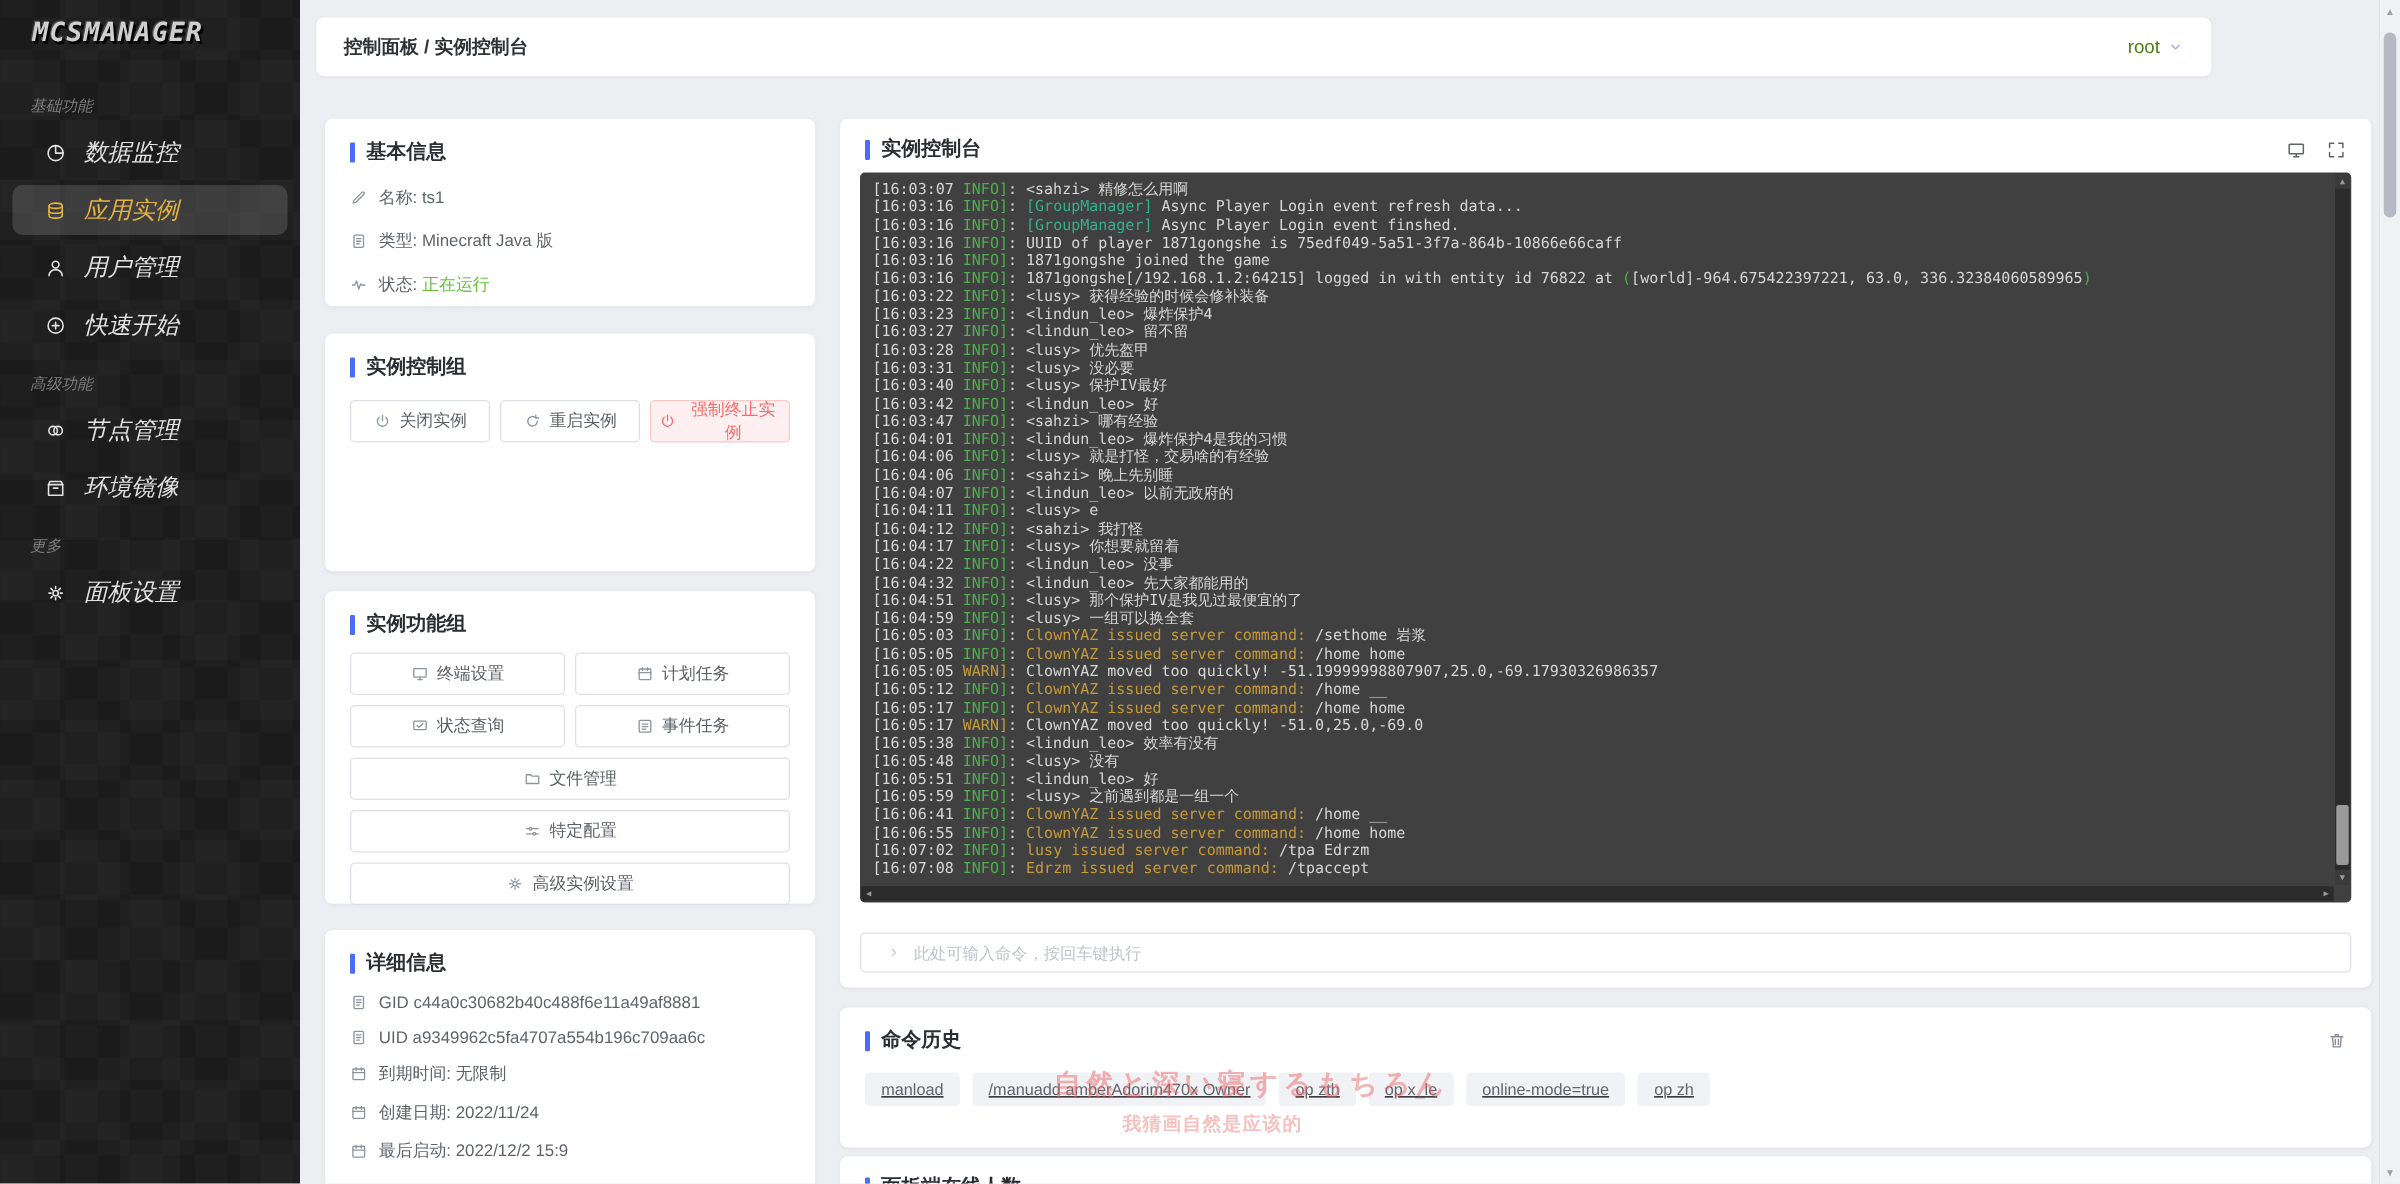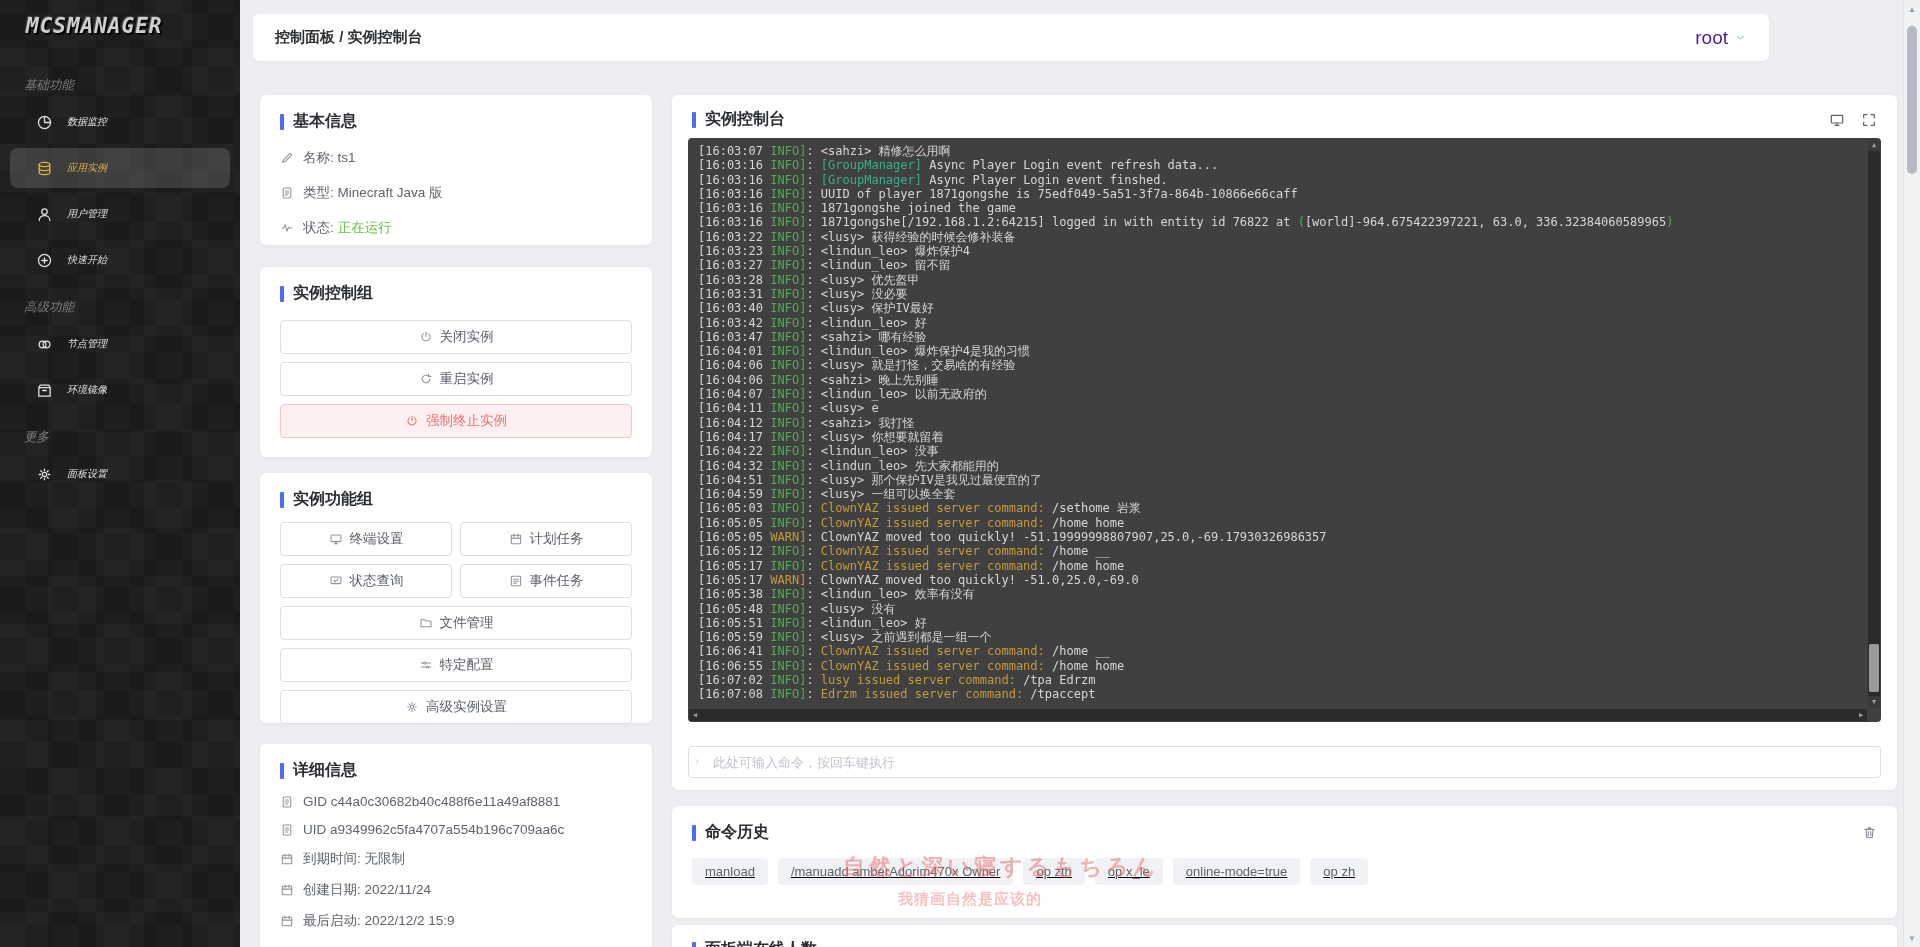--- a/index.html
+++ b/index.html
@@ -11,50 +11,50 @@
   .sidebar::before{content:"";position:absolute;inset:0;
     background-image:repeating-conic-gradient(rgba(255,255,255,.025) 0% 25%, transparent 0% 50%),
                      repeating-conic-gradient(rgba(0,0,0,.12) 0% 25%, transparent 0% 50%);
     background-size:96px 96px,52px 52px;background-position:0 0,26px 14px;}
   .logo{position:absolute;left:26px;top:14px;z-index:2;font-family:"DejaVu Sans Mono",monospace;
     font-size:21px;font-weight:bold;letter-spacing:1px;color:#cfcfcf;
     text-shadow:1px 1px 0 #050505,2px 2px 0 #050505, -1px -1px 0 #4a4a4a;}
   .nav{position:absolute;left:0;top:58px;right:0;z-index:2;}
   .nav-section{margin:16px 0 4px 24px;font-size:12.5px;color:#7e7e7e;height:22px;line-height:22px;}
   .nav-item{display:flex;align-items:center;height:40px;margin:6px 10px;padding-left:26px;border-radius:8px;
-    color:#e2e2e2;font-size:10px;cursor:pointer;}
+    color:#e2e2e2;font-size:19px;cursor:pointer;}
   .nav-item .nico{display:inline-flex;font-size:17px;margin-right:14px;color:#e2e2e2;}
   .nav-item.active{background:rgba(255,255,255,.14);color:#e6b33f;}
   .nav-item.active .nico{color:#e6b33f;}
 
   
   .topbar{position:absolute;left:253px;top:14px;width:1516px;height:47px;background:#fff;border-radius:6px;
     box-shadow:0 1px 3px rgba(0,0,0,.04);display:flex;align-items:center;justify-content:center;}
   .crumb{margin-left:22px;font-size:15px;font-weight:bold;color:#2f3235;}
-  .userbox{margin-left:auto;margin-right:22px;display:flex;align-items:center;gap:6px;color:#4c1d95;font-size:19px;cursor:pointer;}
+  .userbox{margin-left:auto;margin-right:22px;display:flex;align-items:center;gap:6px;color:#4d7c0f;font-size:15px;cursor:pointer;}
   .userbox .cico{font-size:13px;display:inline-flex;color:#7fa6f2;}
 
   
   .card{position:absolute;background:#fff;border-radius:6px;box-shadow:0 1px 4px rgba(0,0,0,.05);box-sizing:border-box;}
   .card-title{display:flex;align-items:center;font-size:16px;font-weight:bold;color:#2b2e33;}
   .tbar{width:4px;height:16px;background:#4a6cf7;border-radius:1px;margin-right:9px;}
   .c-basic{left:260px;top:95px;width:392px;height:150px;padding:16px 20px;}
   .c-ctrl {left:260px;top:267px;width:392px;height:190px;padding:16px 20px;}
   .c-func {left:260px;top:473px;width:392px;height:250px;padding:16px 20px;}
   .c-detail{left:260px;top:744px;width:392px;height:260px;padding:16px 20px;}
   .irow{display:flex;align-items:center;gap:9px;font-size:13.5px;color:#5f646b;margin-top:17px;white-space:nowrap;}
   .irow .iico{display:inline-flex;font-size:14px;color:#8d939c;flex:none;}
   .irow .green{color:#67c23a;}
   .d-rows .irow{margin-top:13px;}
   .btn{display:flex;align-items:center;justify-content:center;gap:7px;height:34px;box-sizing:border-box;
     border:1px solid #dcdfe6;border-radius:4px;background:#fff;color:#5a5e66;font-size:13.5px;cursor:pointer;width:100%;}
   .btn .bico{display:inline-flex;font-size:14px;color:#8d939c;}
   .btn.danger{background:#fef0f0;border-color:#f8c8c8;color:#f56c6c;}
   .btn.danger .bico{color:#f56c6c;}
-  .vstack{margin-top:16px;display:flex;flex-direction:column;gap:8px;}
+  .vstack{margin-top:16px;display:flex;flex-direction:row;gap:8px;}
   .grid{margin-top:12px;display:grid;grid-template-columns:1fr 1fr;gap:8px;}
   .grid .span2{grid-column:span 2;}
 
   
   .c-console{left:672px;top:95px;width:1225px;height:695px;padding:14px 20px;}
   .console-head{display:flex;align-items:center;}
   .head-icons{margin-left:auto;display:flex;gap:16px;color:#5f6368;}
   .head-icons .hico{display:inline-flex;font-size:16px;cursor:pointer;}
   .term{position:absolute;left:16px;top:43px;width:1193px;height:584px;background:#404040;border-radius:4px;
     font-family:"DejaVu Sans Mono",monospace;font-size:12px;line-height:14.3px;overflow:hidden;}
@@ -62,21 +62,21 @@
   .tline{white-space:pre;}
   .c-w{color:#d6d6d6;} .c-g{color:#4fae4f;} .c-t{color:#35b08c;} .c-y{color:#c79a38;}
   .vsb{position:absolute;top:1px;right:1px;bottom:14px;width:12px;background:#2b2b2b;}
   .vsb .arr{position:absolute;left:0;width:12px;height:12px;display:flex;align-items:center;justify-content:center;
     font-size:7px;color:#9a9a9a;background:#3a3a3a;}
   .vsb .arr.up{top:0;} .vsb .arr.dn{bottom:0;}
   .vsb .thumb{position:absolute;left:1px;width:10px;bottom:16px;height:48px;background:#9a9a9a;border-radius:2px;}
   .hsb{position:absolute;left:1px;bottom:1px;right:14px;height:12px;background:#2b2b2b;display:flex;align-items:center;justify-content:space-between;}
   .hsb .arr{width:12px;height:12px;display:flex;align-items:center;justify-content:center;font-size:7px;color:#9a9a9a;}
   .cmd-input{position:absolute;left:16px;top:651px;width:1193px;height:32px;box-sizing:border-box;
-    border:1px solid #dcdfe6;border-radius:4px;background:#fff;display:flex;align-items:center;padding:0 2px;gap:8px;}
+    border:1px solid #dcdfe6;border-radius:4px;background:#fff;display:flex;align-items:center;padding:0 20px;gap:8px;}
   .cmd-input .pico{display:inline-flex;font-size:12px;color:#c0c4cc;}
   .cmd-input input{border:none;outline:none;flex:1;font-size:13px;color:#333;font-family:inherit;background:transparent;}
   .cmd-input input::placeholder{color:#c0c4cc;}
 
   
   .c-history{left:672px;top:806px;width:1225px;height:112px;padding:16px 20px;}
   .chips{margin-top:15px;display:flex;gap:10px;flex-wrap:wrap;text-decoration:underline;}
   .chip{height:27px;display:inline-flex;align-items:center;padding:0 13px;background:#f0f2f5;border-radius:4px;
     font-size:13px;color:#5f646b;cursor:pointer;white-space:nowrap;}
   .trash{margin-left:auto;display:inline-flex;font-size:15px;color:#8a8f99;cursor:pointer;}

